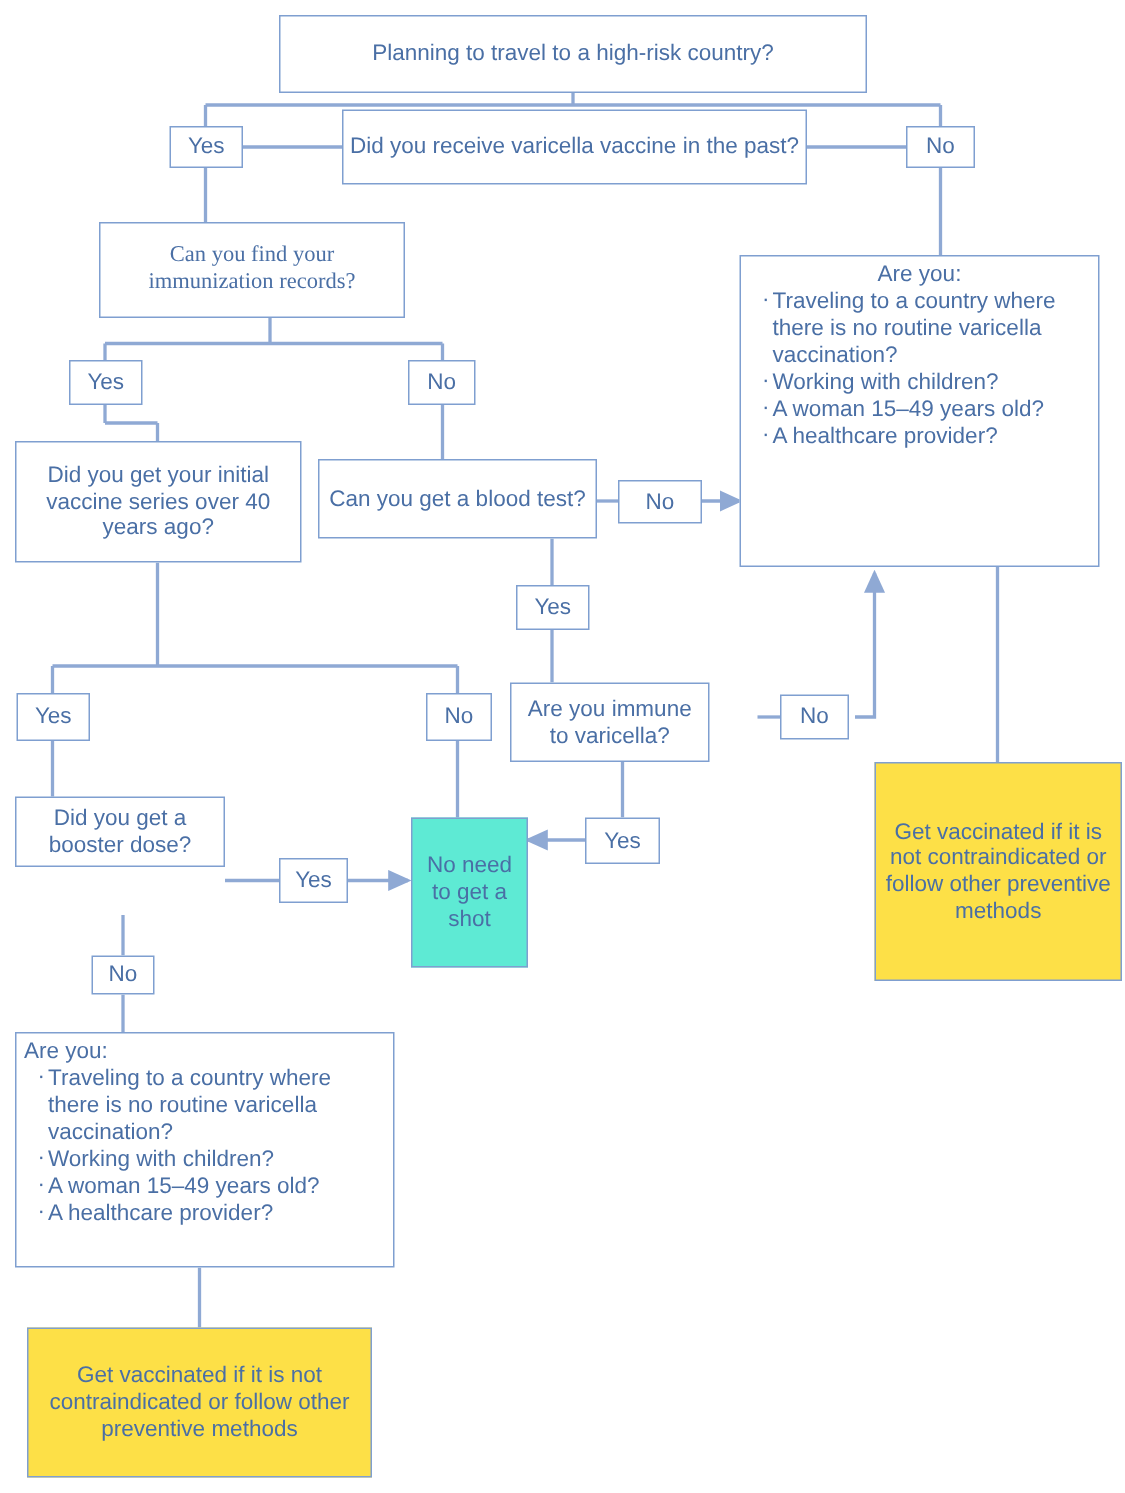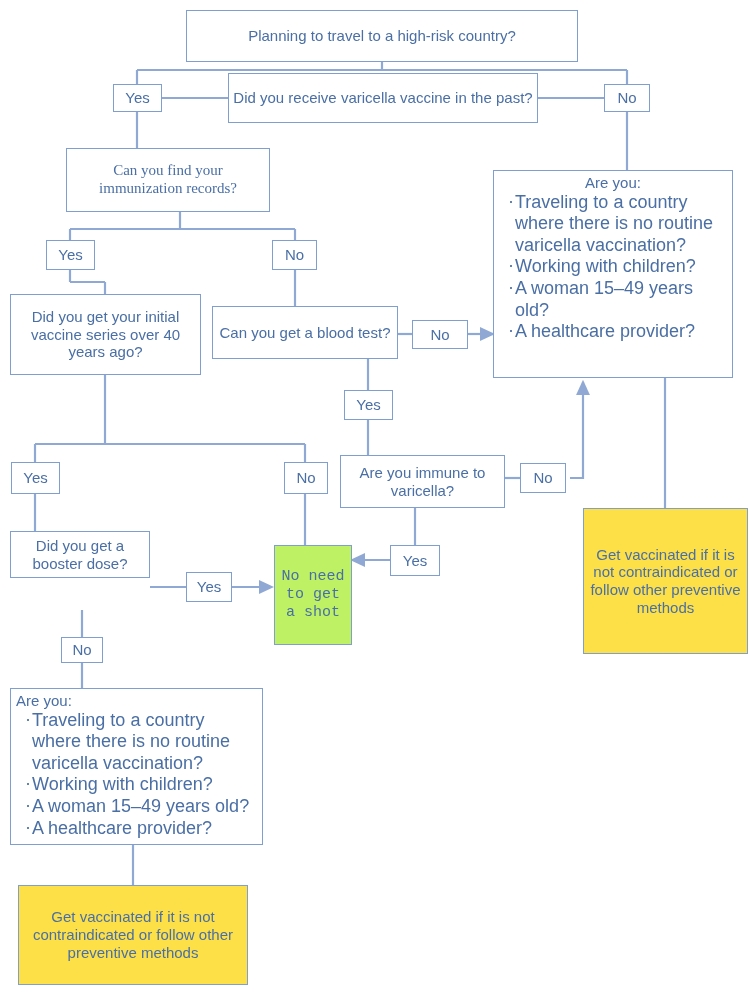--- a/index.html
+++ b/index.html
@@ -13,27 +13,27 @@
   .node{
     position:absolute;box-sizing:border-box;
     border:1px solid #7f9fd0;background:#ffffff;
     color:#4a6fa5;display:flex;align-items:center;justify-content:center;
     text-align:center;line-height:1.18;
   }
   .node .inner{width:100%;padding:0 4px;}
   .q{font-size:15px;}
   .lbl{font-size:15px;padding:0;}
   .term{font-size:15px;}
-  .green{background:#bef264;border-color:#7f9fd0;font-family:Liberation Mono, monospace;}
+  .green{background:#5eead4;border-color:#7f9fd0;}
   .peach{background:#fde047;border-color:#7f9fd0;}
   .listbox{align-items:flex-start;justify-content:flex-start;text-align:left;}
   .listbox .inner{padding:3px 5px 0 5px;}
   .listbox .head{font-size:15px;}
   .listbox ul{margin:0;padding:0 0 0 9px;list-style:none;}
-  .listbox li{font-size:18px;line-height:1.2;position:relative;padding-left:7px;}
+  .listbox li{font-size:15px;line-height:1.2;position:relative;padding-left:7px;}
   .listbox li:before{content:"\00B7";position:absolute;left:0;top:-1px;}
   .listbox.centerhead .head{text-align:center;}
 </style>
 </head>
 <body>
 
 <div id="chart">
 
   <svg class="links" viewBox="0 0 750 995">
     <defs>
@@ -160,21 +160,21 @@
   </div>
 
   <div class="node lbl" style="left:11px;top:462px;width:49px;height:32px;">
     <div class="inner">Yes</div>
   </div>
 
   <div class="node lbl" style="left:284px;top:462px;width:44px;height:32px;">
     <div class="inner">No</div>
   </div>
 
-  <div class="node q" style="left:340px;top:455px;width:165px;height:53px;">
+  <div class="node q" style="left:340px;top:455px;width:133px;height:53px;">
     <div class="inner">Are you immune to varicella?</div>
   </div>
 
   <div class="node lbl" style="left:520px;top:463px;width:46px;height:30px;">
     <div class="inner">No</div>
   </div>
 
   <div class="node lbl" style="left:390px;top:545px;width:50px;height:31px;">
     <div class="inner">Yes</div>
   </div>

